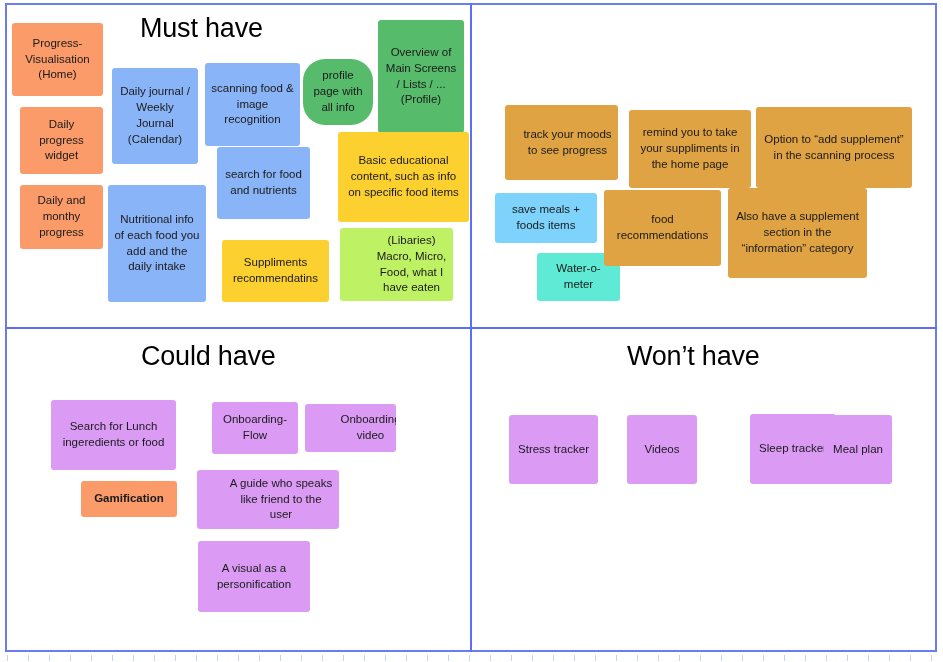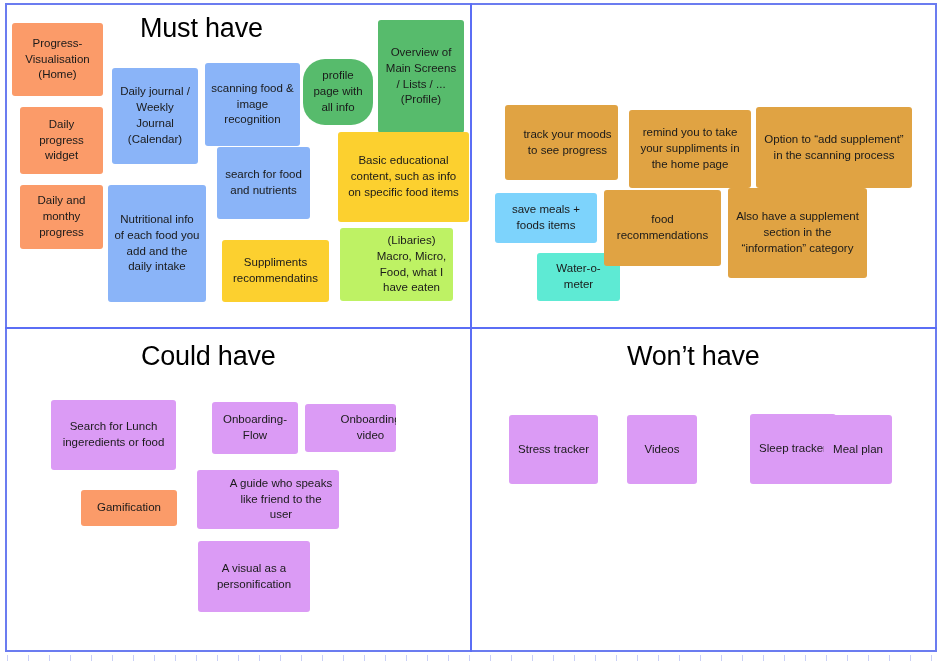--- a/index.html
+++ b/index.html
@@ -88,21 +88,21 @@
     justify-content: center;
     text-align: center;
     font-size: 11.5px;
     line-height: 1.38;
     color: #1a1a1a;
     border-radius: 3px;
     padding: 4px 6px;
     overflow: hidden;
     word-wrap: break-word;
   }
-  .card.bold { font-weight: normal; margin-top: 9px; }
+  .card.bold { font-weight: bold; }
 </style>
 </head>
 <body>
 
 <div id="board">
 
   <div class="frame"></div>
   <div class="divider-v"></div>
   <div class="divider-h"></div>
   <div class="ruler"></div>

